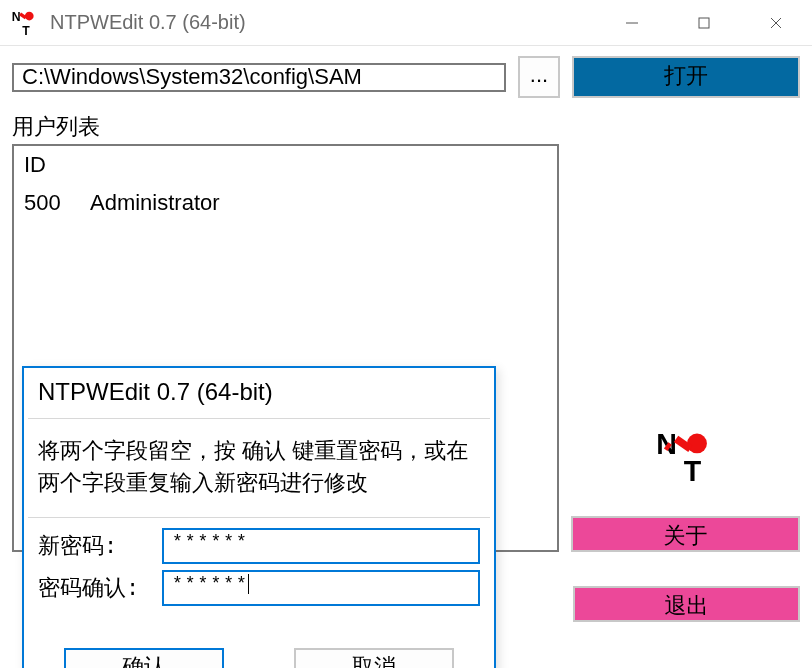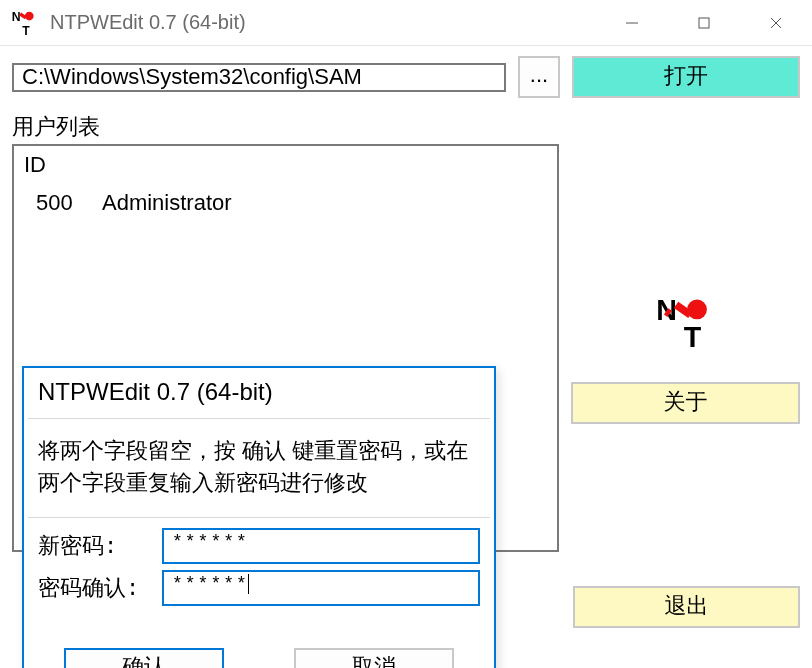--- a/index.html
+++ b/index.html
@@ -71,71 +71,71 @@
       border: 2px solid #c8c8c8;
       background: #fdfdfd;
       text-align: center;
       font-size: 22px;
       line-height: 34px;
     }
     .open-btn {
       flex: 1;
       height: 42px;
       border: 2px solid #c8c8c8;
-      background: #5eead4;
+      background: #0369a1;
       text-align: center;
       font-size: 22px;
       line-height: 36px;
     }
     .userlist-section {
       margin-top: 14px;
     }
     .userlist-row {
       display: flex;
       gap: 12px;
-      align-items: center;
+      align-items: flex-end;
     }
     .userlist-box {
       width: 547px;
       height: 408px;
       border: 2px solid #7a7a7a;
       background: #fff;
     }
     .userlist-header {
       display: flex;
       padding: 6px 10px;
       font-size: 22px;
     }
     .col-id { width: 66px; }
     .col-name { flex: 1; }
     .user-row {
       display: flex;
-      padding: 6px 22px;
+      padding: 6px 10px;
       font-size: 22px;
     }
     .right-col {
       flex: 1;
       display: flex;
       flex-direction: column;
       align-items: center;
       gap: 18px;
     }
     .logo-area {
       width: 100%;
       height: 86px;
       display: flex;
       align-items: center;
       justify-content: center;
       margin-top: 6px;
     }
     .side-btn {
       width: 100%;
-      height: 42px;
+      height: 36px;
       border: 2px solid #c8c8c8;
-      background: #fef9c3;
+      background: #ec4899;
       text-align: center;
       font-size: 22px;
       line-height: 36px;
     }
     .exit-btn-wrap {
       position: absolute;
       right: 12px;
       top: 540px;
       width: 227px;
     }

